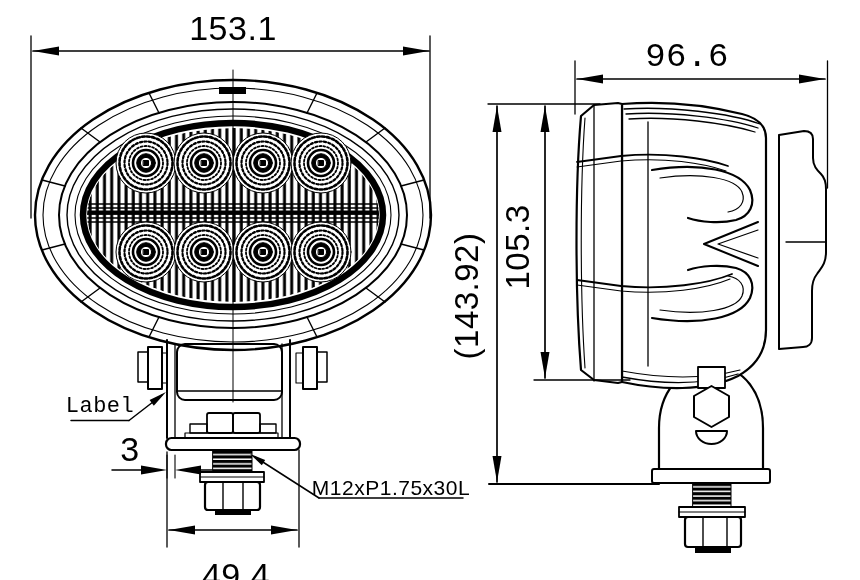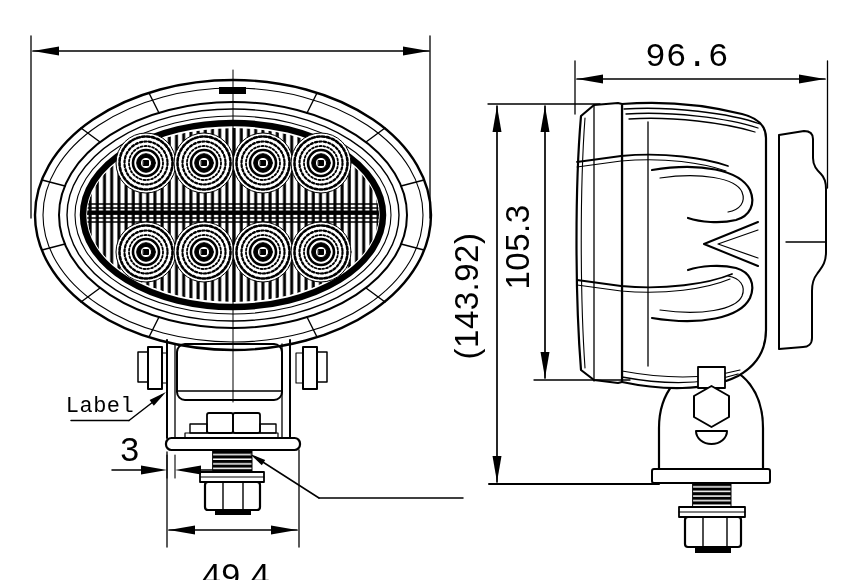--- a/index.html
+++ b/index.html
@@ -239,20 +239,22 @@
     </g>
 
     <g>
       <line x1="319" y1="498" x2="463" y2="498" stroke-width="1.5"></line>
       <line x1="319" y1="498" x2="255" y2="457" stroke-width="1.5"></line>
       <polygon points="250,454 265.2,459.9 261.8,465.3" fill="#000" stroke="none"></polygon>
     </g>
   </g>
 </svg>
 
+<div class="dim-text fs-big" style="left:233px;top:28px;">153.1</div>
 <div class="dim-text fs-big" style="left:687px;top:57px;font-family:Liberation Mono, monospace;">96.6</div>
 <div class="dim-text fs-med rot" style="left:466px;top:296px;">(143.92)</div>
 <div class="dim-text fs-med rot" style="left:517px;top:247px;">105.3</div>
 <div class="dim-text fs-big" style="left:236px;top:575px;text-align:center;">49.4</div>
 <div class="dim-text fs-big" style="left:130px;top:449px;">3</div>
 <div class="dim-text fs-note" style="left:100px;top:407px;font-family:Liberation Mono, monospace;">Label</div>
+<div class="dim-text fs-spec" style="left:391px;top:487px;">M12xP1.75x30L</div>
 
 </div>
 
 </body></html>

